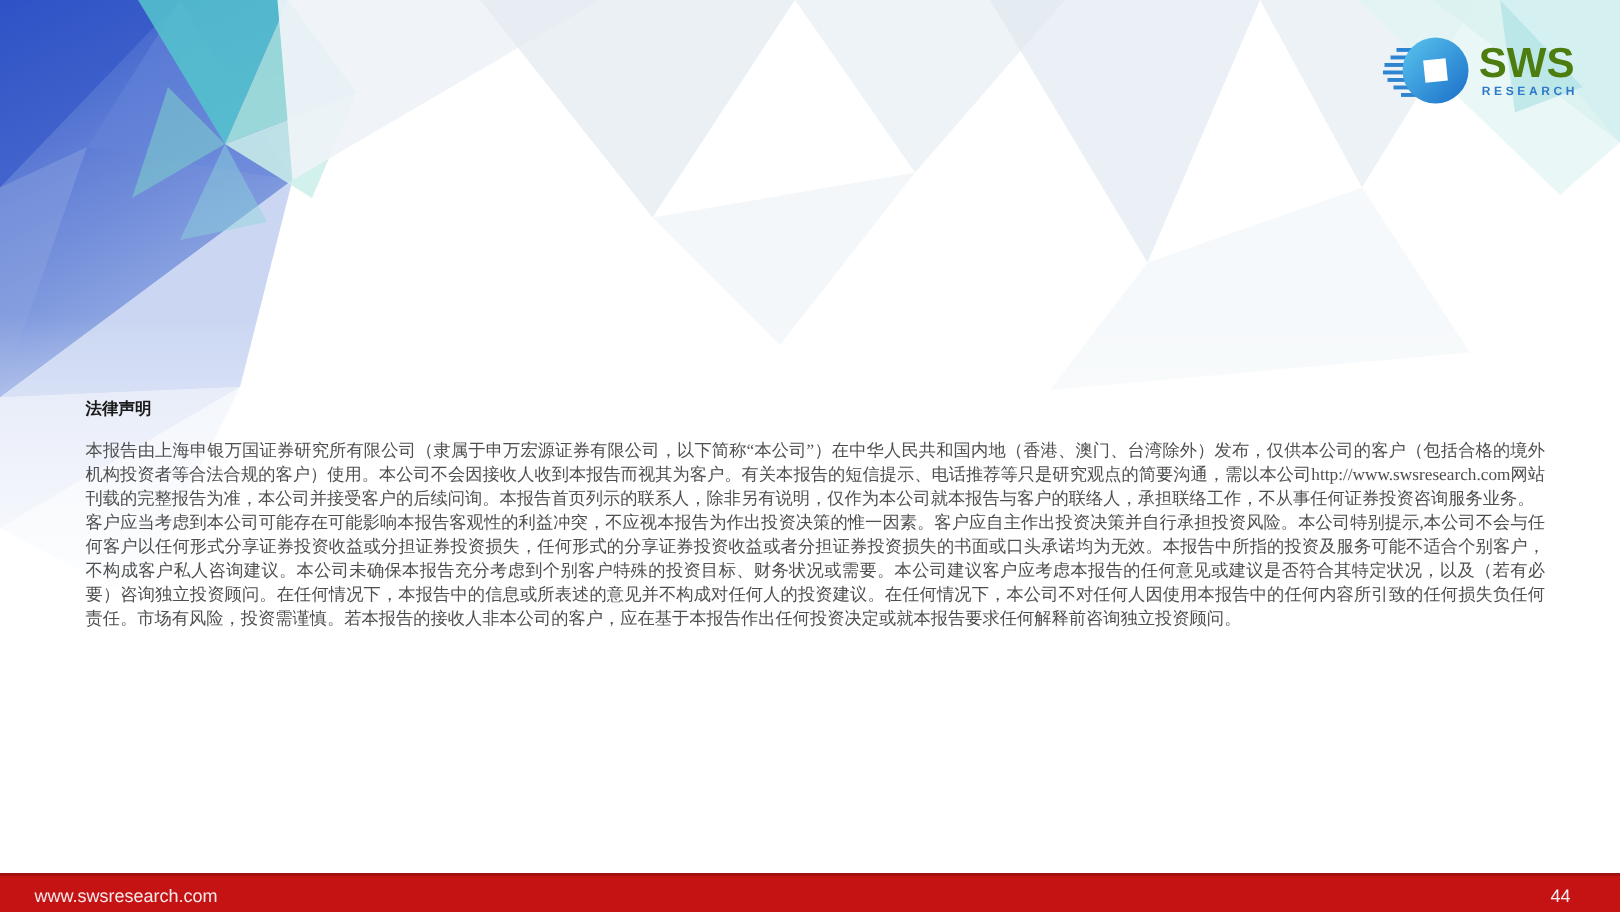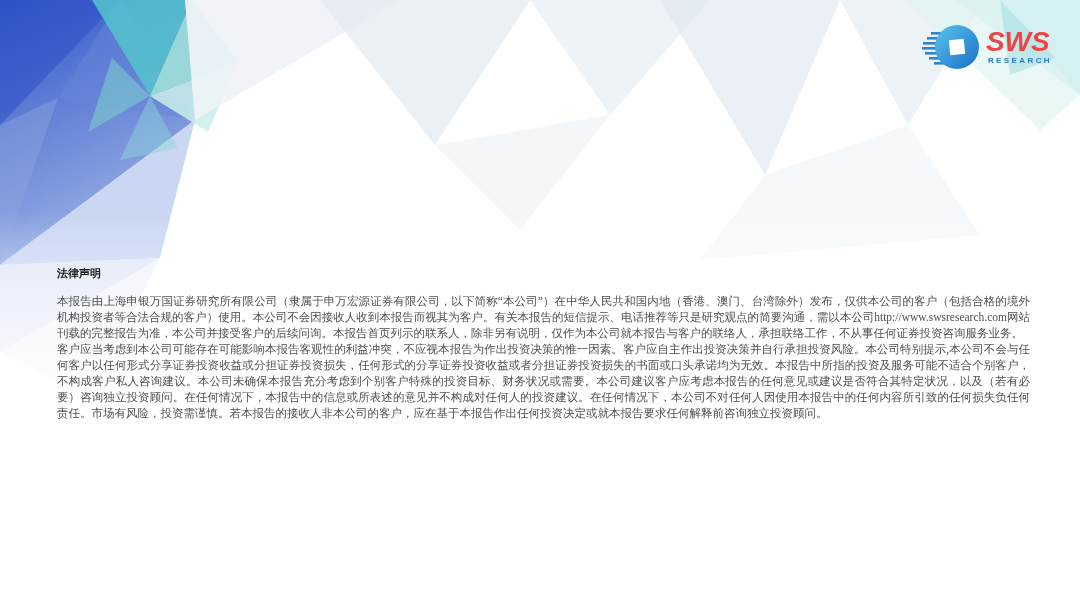--- a/index.html
+++ b/index.html
@@ -18,22 +18,22 @@
   }
 
   
   .logo{
     position:absolute; top:20px; right:28px;
     display:flex; align-items:center;
   }
   .logo-mark{ display:block; }
   .logo-text{ margin-left:5px; display:flex; flex-direction:column; }
   .logo-brand{
-    font-size:28px; font-weight:bold; font-style:italic;
-    color:#ef4444; line-height:26px; letter-spacing:0px;
+    font-size:28px; font-weight:bold; 
+    color:#4d7c0f; line-height:26px; letter-spacing:0px;
   }
   .logo-sub{
     font-size:8px; font-weight:bold; letter-spacing:2.4px;
     color:#2e79c9; margin-top:1px; padding-left:2px;text-align:right;
   }
 
   
   .content{
     position:absolute; left:57px; top:264px; width:973px;
   }
@@ -134,14 +134,18 @@
       <span class="logo-sub">RESEARCH</span>
     </div>
   </div>
 
   <main class="content">
     <h1>法律声明</h1>
     <p>本报告由上海申银万国证券研究所有限公司（隶属于申万宏源证券有限公司，以下简称“本公司”）在中华人民共和国内地（香港、澳门、台湾除外）发布，仅供本公司的客户（包括合格的境外机构投资者等合法合规的客户）使用。本公司不会因接收人收到本报告而视其为客户。有关本报告的短信提示、电话推荐等只是研究观点的简要沟通，需以本公司http://www.swsresearch.com网站刊载的完整报告为准，本公司并接受客户的后续问询。本报告首页列示的联系人，除非另有说明，仅作为本公司就本报告与客户的联络人，承担联络工作，不从事任何证券投资咨询服务业务。</p>
     <p>客户应当考虑到本公司可能存在可能影响本报告客观性的利益冲突，不应视本报告为作出投资决策的惟一因素。客户应自主作出投资决策并自行承担投资风险。本公司特别提示,本公司不会与任何客户以任何形式分享证券投资收益或分担证券投资损失，任何形式的分享证券投资收益或者分担证券投资损失的书面或口头承诺均为无效。本报告中所指的投资及服务可能不适合个别客户，不构成客户私人咨询建议。本公司未确保本报告充分考虑到个别客户特殊的投资目标、财务状况或需要。本公司建议客户应考虑本报告的任何意见或建议是否符合其特定状况，以及（若有必要）咨询独立投资顾问。在任何情况下，本报告中的信息或所表述的意见并不构成对任何人的投资建议。在任何情况下，本公司不对任何人因使用本报告中的任何内容所引致的任何损失负任何责任。市场有风险，投资需谨慎。若本报告的接收人非本公司的客户，应在基于本报告作出任何投资决定或就本报告要求任何解释前咨询独立投资顾问。</p>
   </main>
 
+  <footer class="footer">
+    <span class="footer-url">www.swsresearch.com</span>
+    <span class="footer-page">44</span>
+  </footer>
 
 </div>
 
 </body></html>

